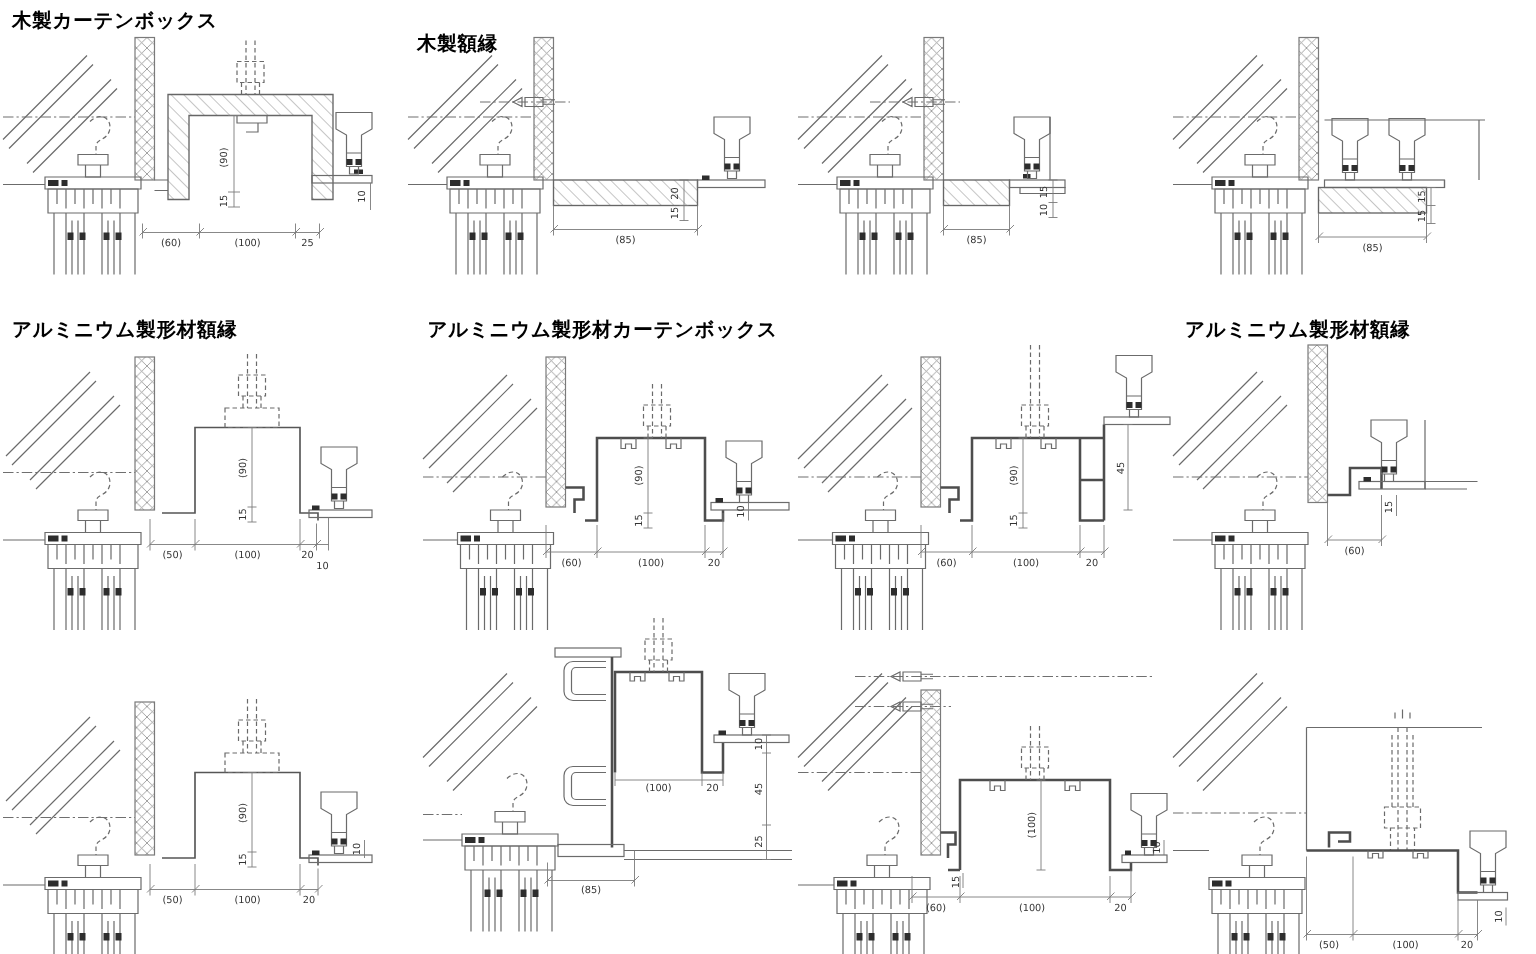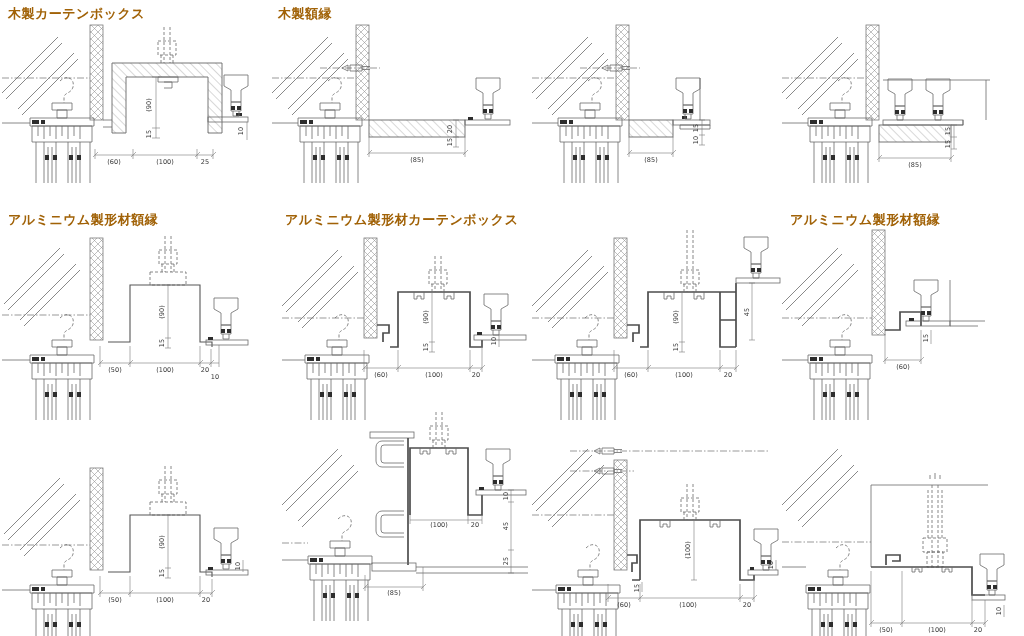--- a/index.html
+++ b/index.html
@@ -1,18 +1,18 @@
 <!DOCTYPE html>
 <html><head>
 <meta charset="utf-8">
 <style>
   html,body{margin:0;padding:0;background:#fff;}
   #page{position:relative;width:1024px;height:636px;background:#fff;overflow:hidden;
         font-family:"Liberation Sans",sans-serif;}
-  .ttl{position:absolute;font-size:13px;font-weight:700;color:#a16207;letter-spacing:.5px;white-space:nowrap;}
+  .ttl{position:absolute;font-size:13px;font-weight:700;color:#000000;letter-spacing:.5px;white-space:nowrap;}
   svg.cell{position:absolute;overflow:visible;}
   .ln{stroke:#6b6b6b;fill:none;stroke-width:.8;}
   .med{stroke:#565656;fill:none;stroke-width:1.1;}
   .thk{stroke:#4d4d4d;fill:none;stroke-width:1.7;}
   .dd{stroke:#6f6f6f;fill:none;stroke-width:.7;stroke-dasharray:7 2 1.5 2;}
   .dash{stroke:#6a6a6a;fill:none;stroke-width:.8;stroke-dasharray:3 2;}
   .dim{stroke:#7a7a7a;fill:none;stroke-width:.6;}
   .dimt{font:6.5px "DejaVu Sans",sans-serif;fill:#333;text-anchor:middle;}
   .hatchf{fill:url(#dh);stroke:#666;stroke-width:.9;}
   .wallf{fill:url(#xh);stroke:#7a7a7a;stroke-width:.8;}
@@ -56,21 +56,21 @@
  <g id="g-anchor">
    <path class="dash" d="M10,0 v36 M16,0 v36 M4,14 h18 v14 h-18 z M7,28 v8 M19,28 v8"></path>
  </g>
  <g id="g-screw">
    <path class="ln" d="M2,5 l6,-3 v6 z M10,2 h12 v6 h-12 z M22,3.5 h8 M22,6.5 h8"></path>
  </g>
 </defs>
 </svg>
 
 <div class="ttl" style="left:8px;top:5px">木製カーテンボックス</div>
-<div class="ttl" style="left:278px;top:5px">木製額縁</div>
+<div class="ttl" style="left:278px;top:20px">木製額縁</div>
 <div class="ttl" style="left:8px;top:211px">アルミニウム製形材額縁</div>
 <div class="ttl" style="left:285px;top:211px">アルミニウム製形材カーテンボックス</div>
 <div class="ttl" style="left:790px;top:211px">アルミニウム製形材額縁</div>
 
 <svg class="cell" style="left:0;top:25px" width="270" height="180" viewBox="0 0 270 180">
   <use href="#g-slab" x="2" y="8"></use>
   <path class="dd" d="M2,53 H90"></path>
   <rect class="wallf" x="90" y="0" width="13" height="95"></rect>
   <use href="#g-sash" x="30" y="52"></use>
   <path class="ln" d="M2,98 H30 M103,95 h9 M103,102 h9"></path>

